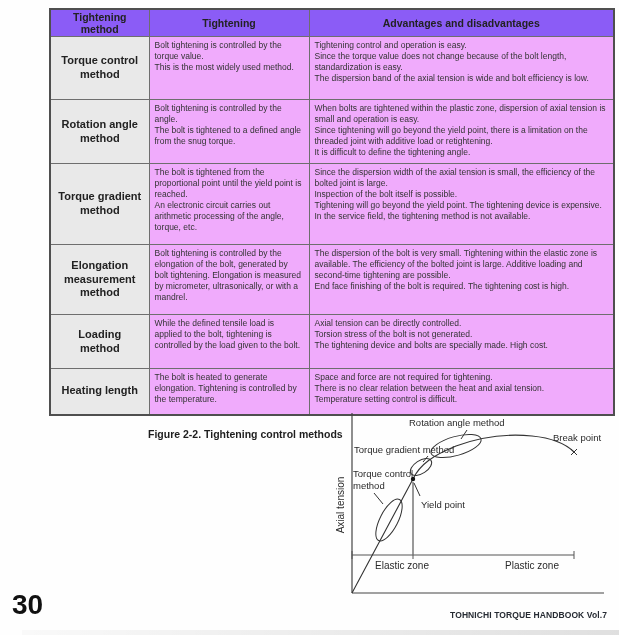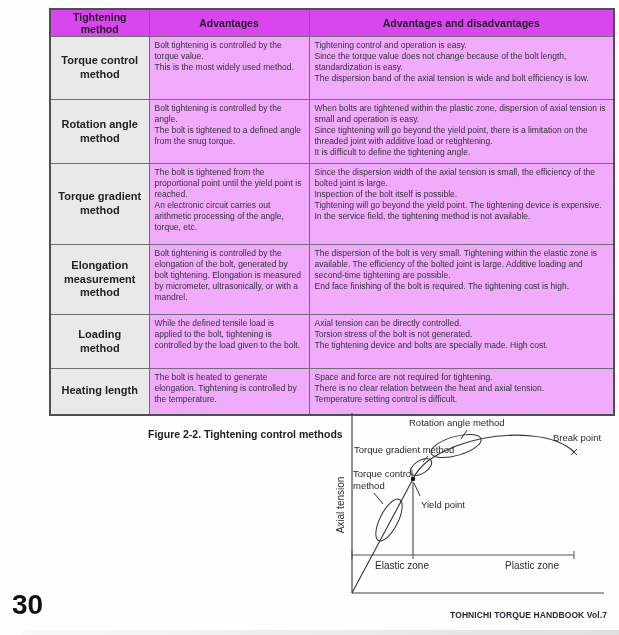--- a/index.html
+++ b/index.html
@@ -10,21 +10,21 @@
   .page { position:absolute; inset:0; background:#fefefe; }
 
   
   table.methods {
     position:absolute; left:49px; top:8px; width:564px;
     border-collapse:collapse; table-layout:fixed;
     border:2px solid #4f4f4f;
   }
   table.methods th, table.methods td { border:1px solid #6e6e6e; }
   table.methods th {
-    background:#d946ef; color:#222; font-size:10.5px; font-weight:bold;
+    background:#8b5cf6; color:#222; font-size:10.5px; font-weight:bold;
     height:17px; padding:1px 2px; text-align:center;
   }
   td.method {
     background:#e9e9e9; color:#222; font-weight:bold; font-size:11px;
     text-align:center; vertical-align:middle; line-height:1.25; padding:2px 6px;
   }
   td.desc, td.adv {
     background:#f0abfc; color:#333; font-size:8.5px; line-height:1.3;
     vertical-align:top; padding:3px 5px 2px 5px; white-space:pre-line;
   }
@@ -67,21 +67,21 @@
 
   <table class="methods">
     <colgroup>
       <col style="width:99px">
         <col style="width:160px">
         <col style="width:305px">
     </colgroup>
     <tbody>
         <tr>
       <th>Tightening method</th>
-      <th>Advantages</th>
+      <th>Tightening</th>
       <th>Advantages and disadvantages</th>
     </tr>
     <tr class="r1">
       <td class="method">Torque control method</td>
       <td class="desc">Bolt tightening is controlled by the torque value.
 This is the most widely used method.</td>
       <td class="adv">Tightening control and operation is easy.
 Since the torque value does not change because of the bolt length, standardization is easy.
 The dispersion band of the axial tension is wide and bolt efficiency is low.</td>
     </tr>

